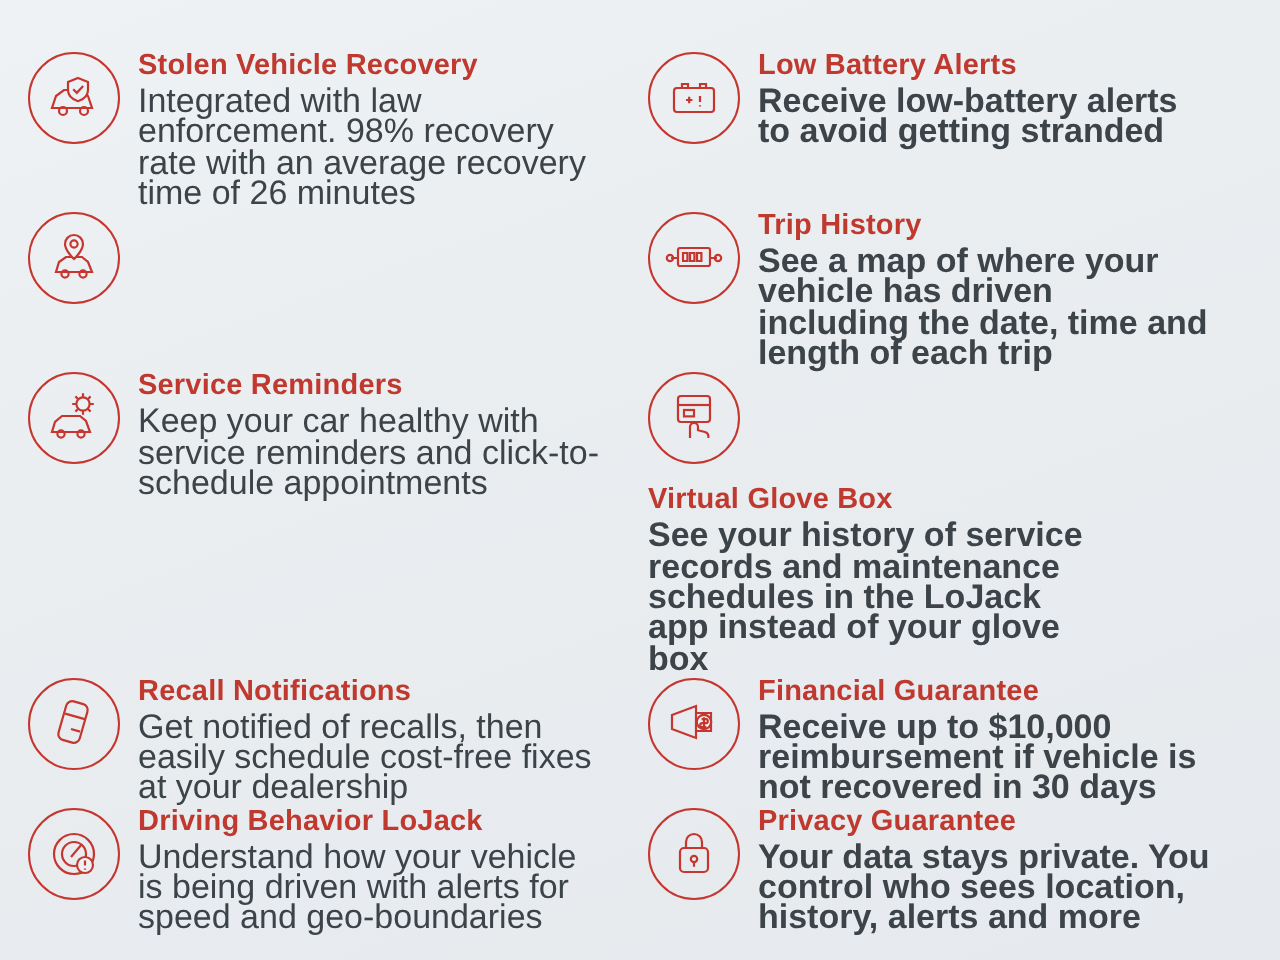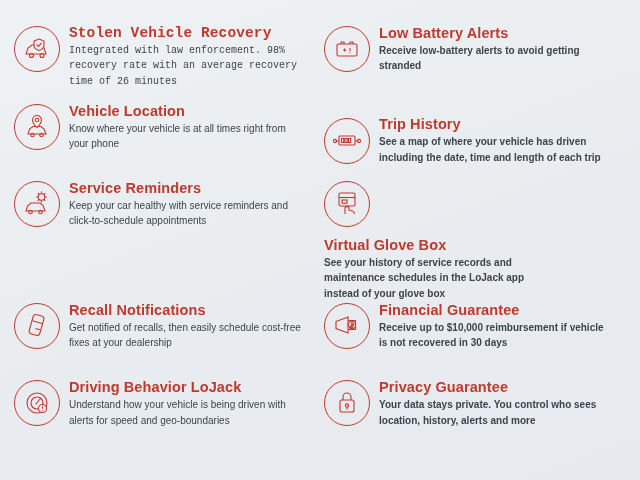--- a/index.html
+++ b/index.html
@@ -59,37 +59,37 @@
   .f-title {
     color: #c0392f;
     font-size: 14.5px;
     font-weight: bold;
     line-height: 17px;
     margin: 0 0 1px 0;
     letter-spacing: 0.1px;
   }
   .f-desc {
     color: #3d4449;
-    font-size: 10px;
+    font-size: 17px;
     line-height: 15.3px;
     margin: 0;
     max-width: 232px;
   }
   .col-right .f-desc {
     max-width: 226px;
     font-weight: bold;
   }
 </style>
 </head>
 <body>
 
 <div id="page">
   <div id="grid">
 
-    <div class="feature col-left" style="grid-column:1; grid-row:1;font-family:Liberation Mono, monospace;">
+    <div class="feature col-left" style="grid-column:1; grid-row:1;">
       <div class="icon-wrap">
         <svg width="28" height="26" viewBox="0 0 28 26" fill="none" stroke="#c6362f" stroke-width="1.1">
           <path d="M3 18h20l-2-6-3-3H9L5 12z"></path>
           <circle cx="8.5" cy="19.5" r="2"></circle>
           <circle cx="19" cy="19.5" r="2"></circle>
           <path d="M16 3l5 2v4c0 3-2.5 4.8-5 5.6C13.5 13.8 11 12 11 9V5z" fill="#eef1f3"></path>
           <path d="M13.6 8.6l1.8 1.8 3.2-3.4"></path>
         </svg>
       </div>
       <div class="txt">
@@ -101,24 +101,20 @@
     <div class="feature col-left" style="grid-column:1; grid-row:2;">
       <div class="icon-wrap">
         <svg width="28" height="28" viewBox="0 0 28 28" fill="none" stroke="#c6362f" stroke-width="1.1">
           <path d="M5 21h18l-2-5-3-2.5H10L6.5 16z"></path>
           <circle cx="9.5" cy="22" r="1.8"></circle>
           <circle cx="18.5" cy="22" r="1.8"></circle>
           <path d="M14 2.5c-2.5 0-4.5 2-4.5 4.5 0 3.3 4.5 7.5 4.5 7.5s4.5-4.2 4.5-7.5c0-2.5-2-4.5-4.5-4.5z" fill="#eef1f3"></path>
           <circle cx="14" cy="7" r="1.8"></circle>
         </svg>
       </div>
-      <div class="txt">
-        <p class="f-title">Vehicle Location</p>
-        <p class="f-desc">Know where your vehicle is at all times right from your phone</p>
-      </div>
     </div>
 
     <div class="feature col-left" style="grid-column:1; grid-row:3;">
       <div class="icon-wrap">
         <svg width="30" height="28" viewBox="0 0 30 28" fill="none" stroke="#c6362f" stroke-width="1.1">
           <path d="M4 21h19l-2-5.5-3-2.5H9L5.5 16z"></path>
           <circle cx="8.5" cy="22" r="1.8"></circle>
           <circle cx="18.5" cy="22" r="1.8"></circle>
           <circle cx="19.5" cy="7" r="3.3" fill="#eef1f3"></circle>
           <path d="M19.5 1.6v2M19.5 10.4v2M14.1 7h2M22.9 7h2M15.7 3.2l1.4 1.4M21.9 9.4l1.4 1.4M23.3 3.2l-1.4 1.4M17.1 9.4l-1.4 1.4"></path>
@@ -168,21 +164,21 @@
           <path d="M10 13h3.2M11.6 11.4v3.2"></path>
           <path d="M17 11v3M17 15.6v.6"></path>
         </svg>
       </div>
       <div class="txt">
         <p class="f-title">Low Battery Alerts</p>
         <p class="f-desc">Receive low-battery alerts to avoid getting stranded</p>
       </div>
     </div>
 
-    <div class="feature col-right" style="grid-column:2; grid-row:2;align-items:center;">
+    <div class="feature col-right" style="grid-column:2; grid-row:2;">
       <div class="icon-wrap">
         <svg width="30" height="22" viewBox="0 0 30 22" fill="none" stroke="#c6362f" stroke-width="1.1">
           <rect x="7" y="6" width="16" height="9" rx="1"></rect>
           <path d="M9.5 8.5h2.2v4H9.5zM13 8.5h2.2v4H13zM16.5 8.5h2.2v4h-2.2z"></path>
           <path d="M7 11H3.5M23 11h3.5"></path>
           <circle cx="3" cy="11" r="1.6"></circle>
           <circle cx="27" cy="11" r="1.6"></circle>
         </svg>
       </div>
       <div class="txt">

